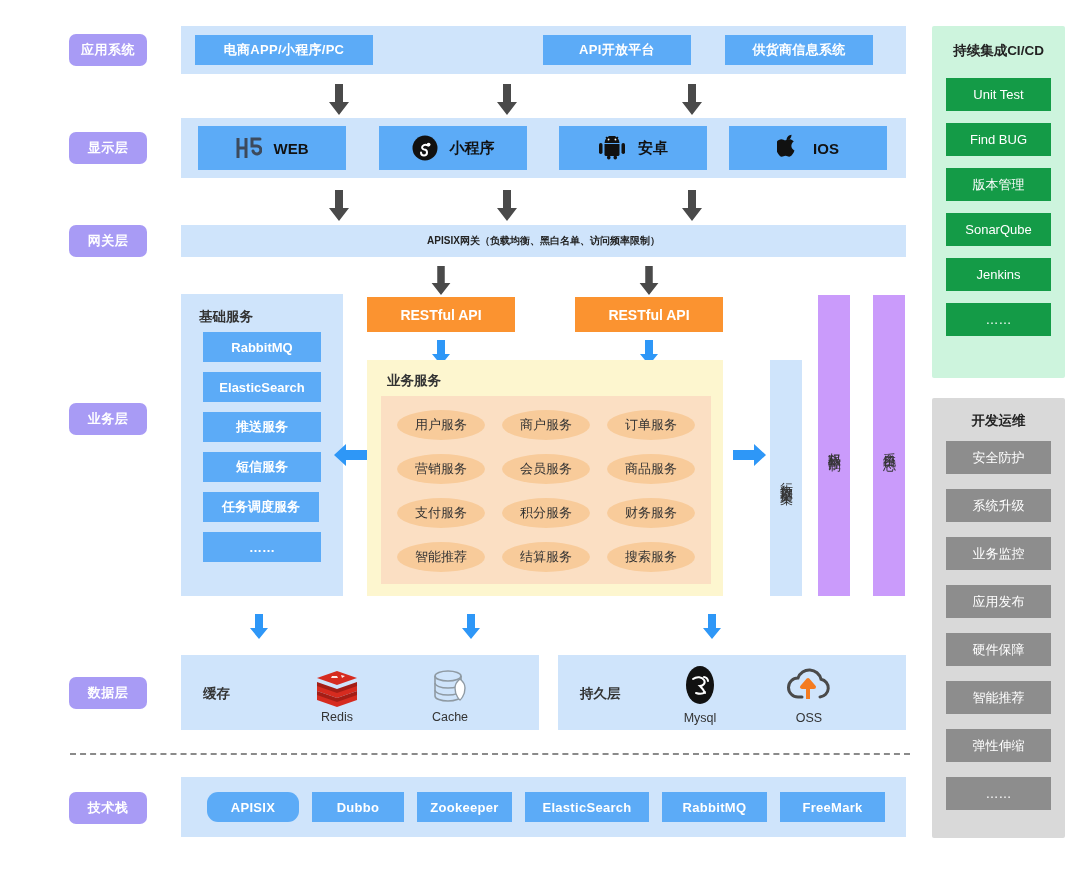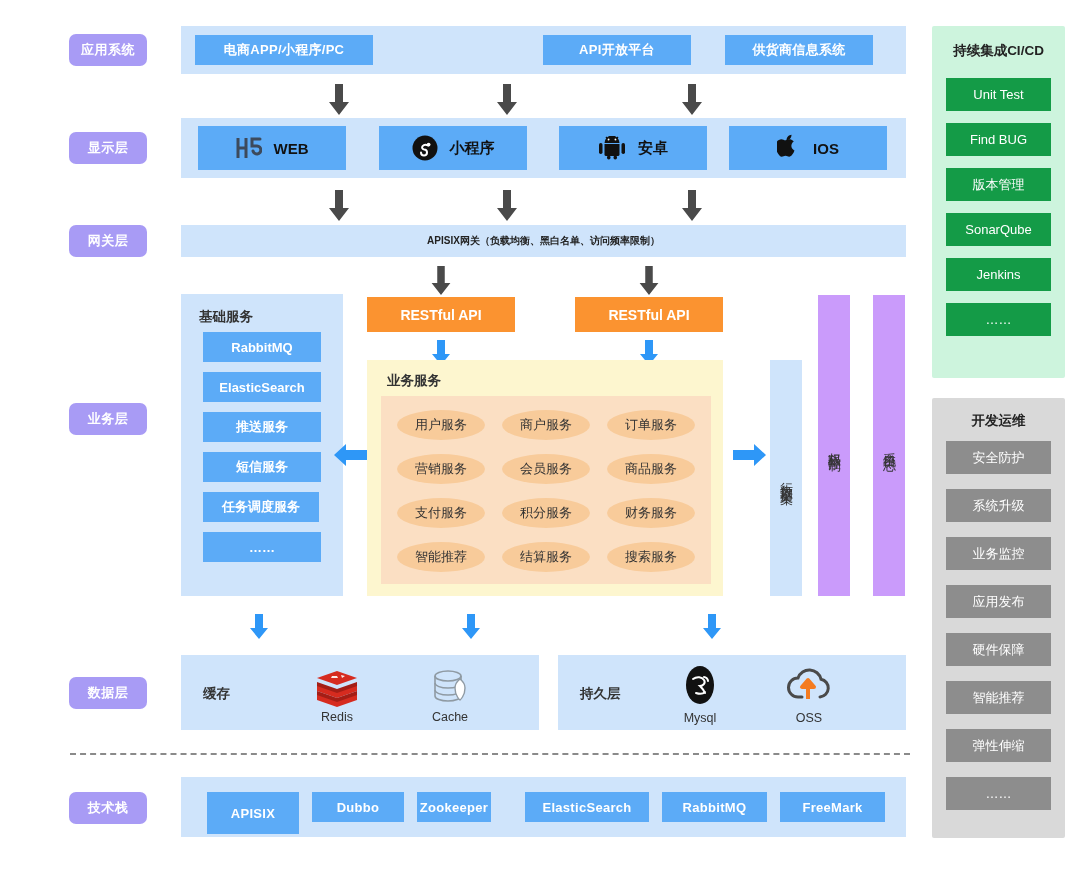--- a/index.html
+++ b/index.html
@@ -345,27 +345,27 @@
       <path d="M34 32 a9 9 0 0 0 1 -17.8 a12 12 0 0 0 -23 -1.2 a9 9 0 0 0 0 19 h4" fill="none" stroke="#4a4a4a" stroke-width="3" stroke-linecap="round"></path>
       <path d="M22 34 V17 M22 15 l-6 7 h12 z" stroke="#f47b20" stroke-width="4" fill="#f47b20" stroke-linejoin="round"></path>
     </svg>
     <span class="cap">OSS</span>
   </div>
 </div>
 
 <div class="abs dashline" style="left:70px;top:753px;width:840px;"></div>
 
 <div class="abs band" style="left:181px;top:777px;width:725px;height:60px;">
-  <div class="abs chip" style="left:26px;top:15px;width:92px;height:42px;">
+  <div class="abs chip" style="left:26px;top:15px;width:92px;height:30px;border-radius:11px;">
       <span>APISIX</span>
     </div>
   <div class="abs chip" style="left:131px;top:15px;width:92px;height:30px;">
       <span>Dubbo</span>
     </div>
-  <div class="abs chip" style="left:236px;top:15px;width:74px;height:30px;">
+  <div class="abs chip" style="left:236px;top:15px;width:95px;height:30px;">
       <span>Zookeeper</span>
     </div>
   <div class="abs chip" style="left:344px;top:15px;width:124px;height:30px;">
       <span>ElasticSearch</span>
     </div>
   <div class="abs chip" style="left:481px;top:15px;width:105px;height:30px;">
       <span>RabbitMQ</span>
     </div>
   <div class="abs chip" style="left:599px;top:15px;width:105px;height:30px;">
       <span>FreeMark</span>

